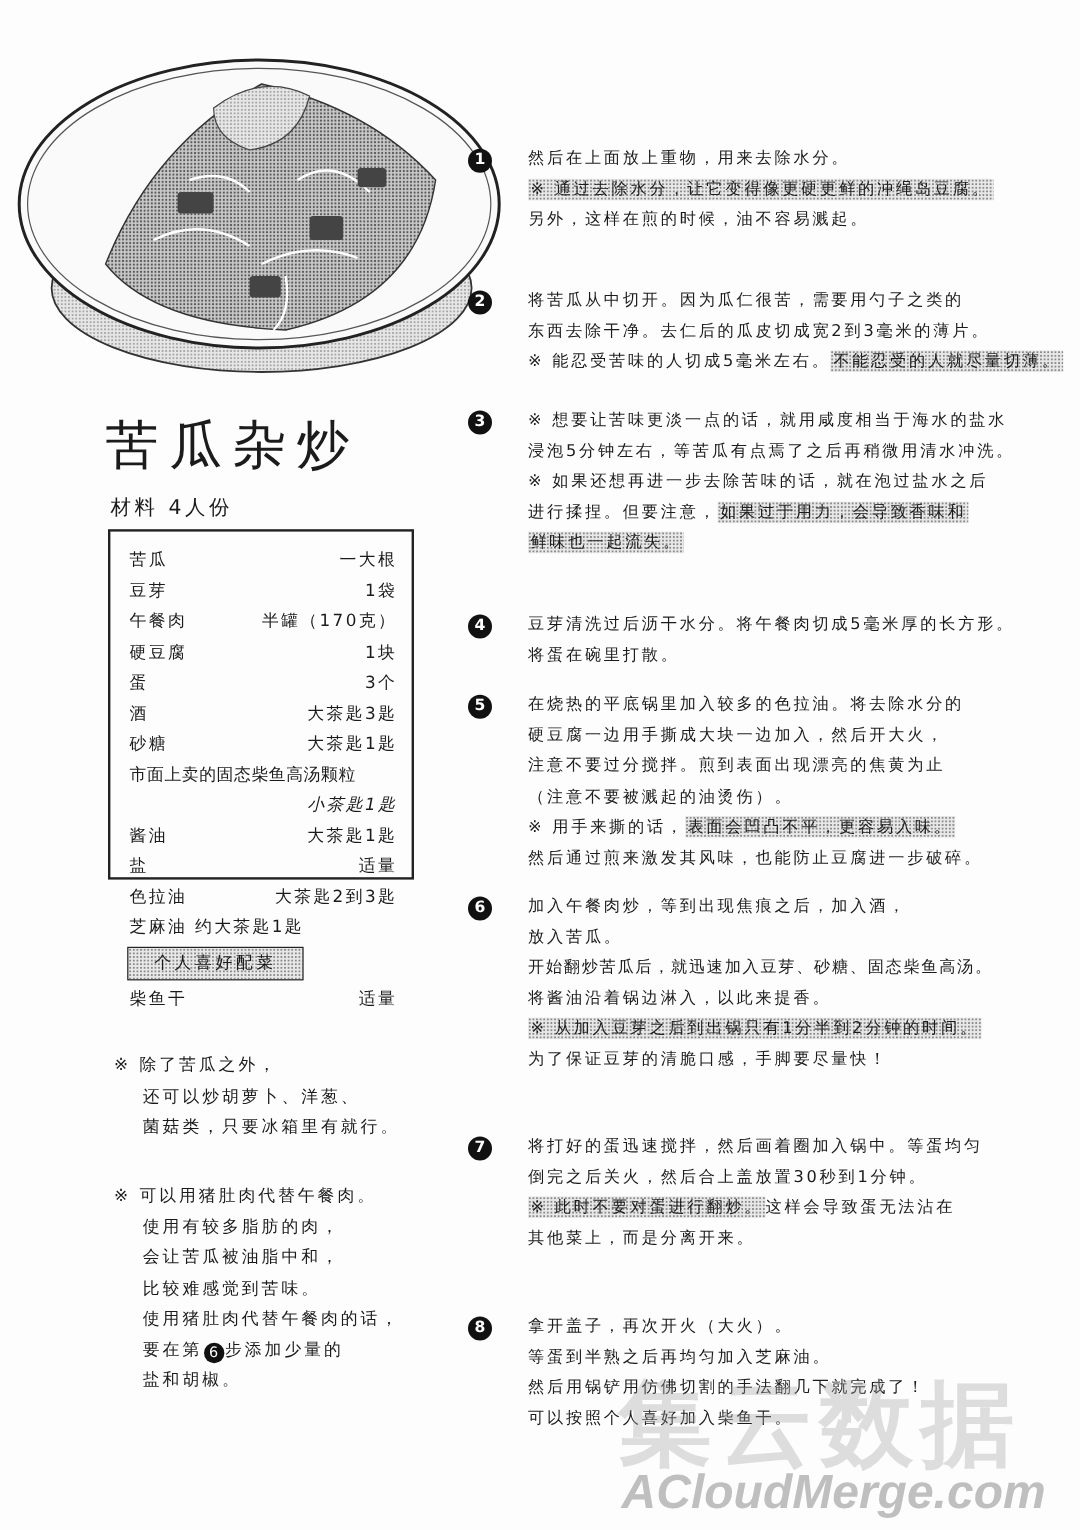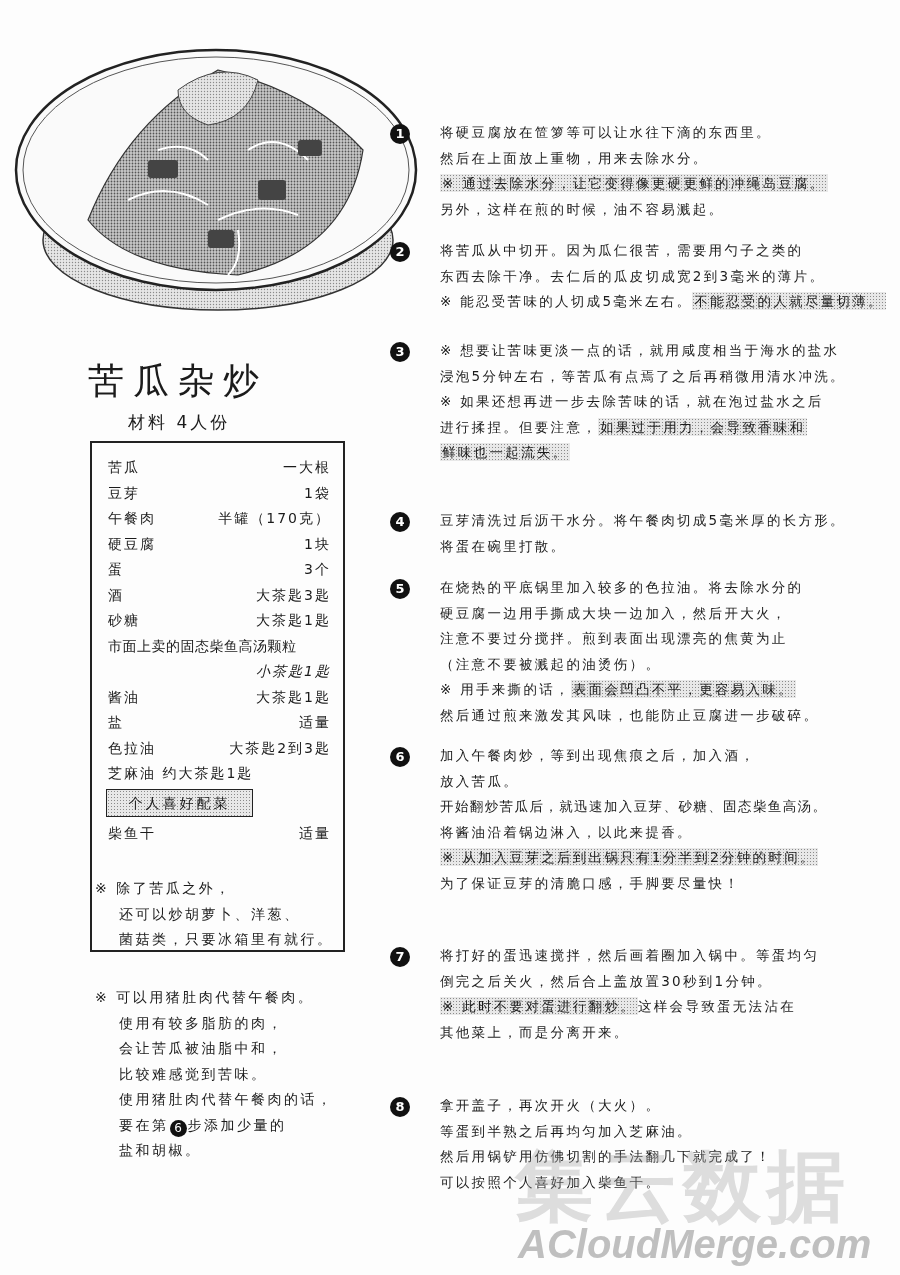--- a/index.html
+++ b/index.html
@@ -11,24 +11,24 @@
   .dot {
     background-color:#e8e8e8;
     background-image: radial-gradient(#8a8a8a 0.7px, transparent 0.9px);
     background-size:3px 3px;
   }
   
   .bowl-wrap { position:absolute; left:8px; top:30px; width:420px; height:290px; }
   .bowl-wrap svg { width:100%; height:100%; }
 
   
-  .title { position:absolute; left:88px; top:342px; font-size:36px; letter-spacing:9px; font-weight:normal;margin-top:15px; }
-  .ing-head { position:absolute; left:92px; top:411px; font-size:17px; letter-spacing:3px;margin-left:36px; }
+  .title { position:absolute; left:88px; top:342px; font-size:44px; letter-spacing:9px; font-weight:normal; }
+  .ing-head { position:absolute; left:92px; top:411px; font-size:17px; letter-spacing:3px; }
   .ing-box {
-    position:absolute; left:90px; top:441px; width:255px; height:511px;
+    position:absolute; left:90px; top:441px; width:255px; height:292px;
     border:2px solid #222; border-right-width:2.5px; border-bottom-width:2.5px; box-sizing:border-box;
     padding:12px 12px 0 16px;
   }
   .ing-row { display:flex; justify-content:space-between; font-size:14px; height:25.5px; line-height:25.5px; letter-spacing:2px; }
   .ing-row .v { text-align:right; }
   .ing-row.wide { justify-content:flex-start; }
   .ing-row.sub { justify-content:flex-end;font-style:italic; }
   .opt-box {
     width:145px; height:26px; border:1.8px solid #222; margin:2px 0 4px -2px;
     text-align:center; line-height:26px; font-size:14px; letter-spacing:3px;
@@ -164,21 +164,20 @@
   <div class="ln ind">会让苦瓜被油脂中和，</div>
   <div class="ln ind">比较难感觉到苦味。</div>
   <div class="ln ind">使用猪肚肉代替午餐肉的话，</div>
   <div class="ln ind"><span>要在第</span><span class="inl-num">6</span><span>步添加少量的</span></div>
   <div class="ln ind">盐和胡椒。</div>
 </div>
 
 <div class="step" style="top:120px;">
   <div class="num">1</div>
   <div class="body">
-    <div class="ln">将硬豆腐放在笸箩等可以让水往下滴的东西里。</div>
     <div class="ln">然后在上面放上重物，用来去除水分。</div>
     <div class="ln"><span class="hl dot">※ 通过去除水分，让它变得像更硬更鲜的冲绳岛豆腐。</span></div>
     <div class="ln">另外，这样在煎的时候，油不容易溅起。</div>
   </div>
 </div>
 
 <div class="step" style="top:238px;">
   <div class="num">2</div>
   <div class="body">
     <div class="ln">将苦瓜从中切开。因为瓜仁很苦，需要用勺子之类的</div>

